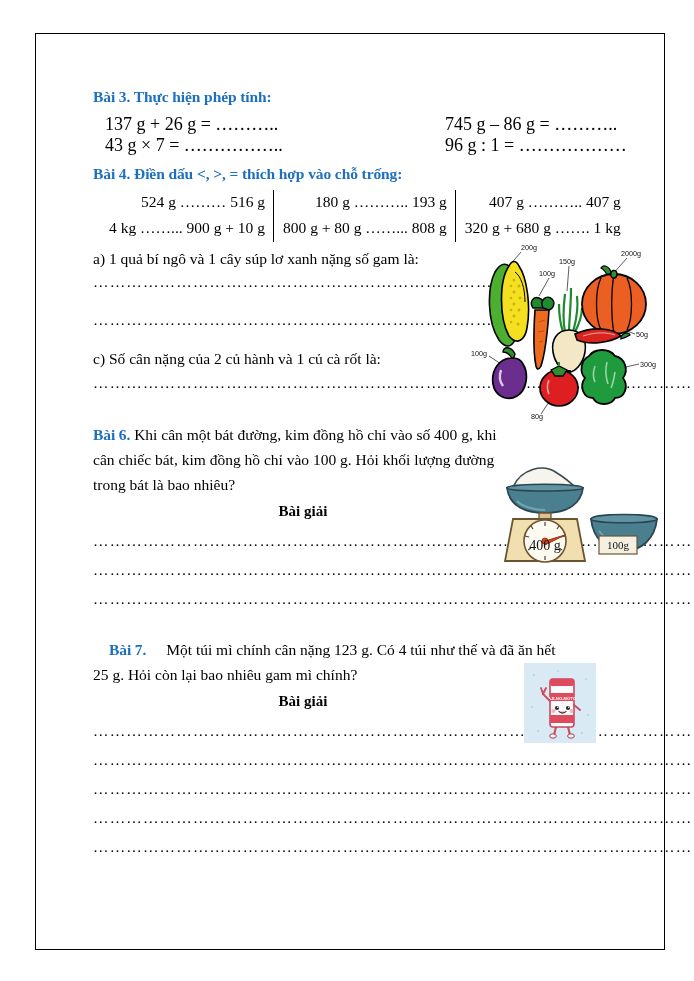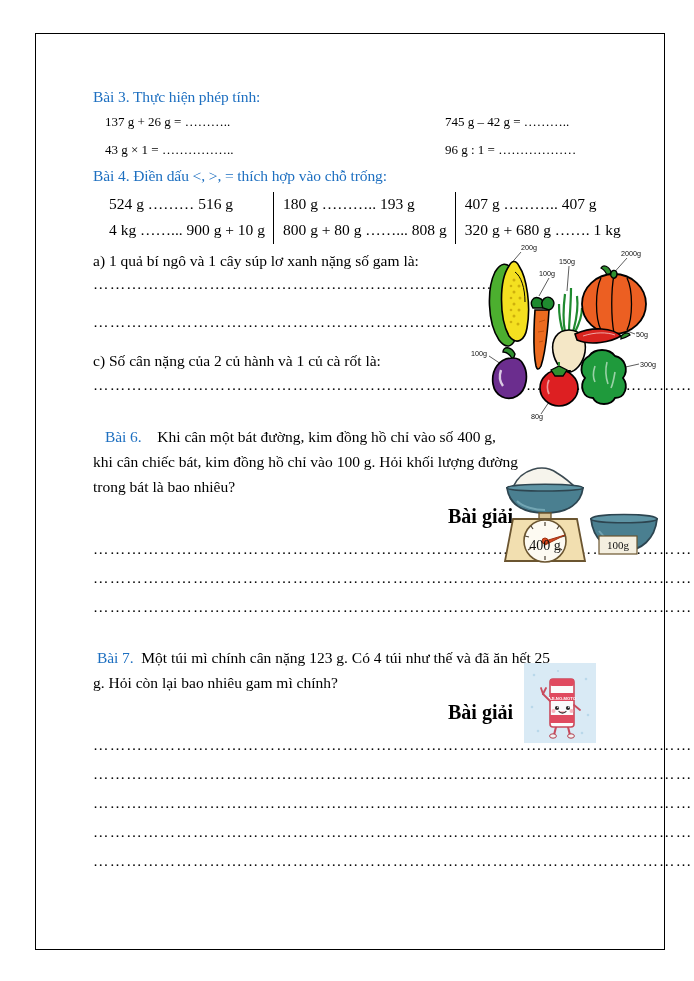--- a/index.html
+++ b/index.html
@@ -25,41 +25,41 @@
     box-sizing: border-box;
   }
   .page-inner {
     position: absolute;
     left: 57px;
     top: 55px;
     width: 600px;
   }
   .ex-head {
     color: #1d6fc0;
-    font-weight: normal;
+    font-weight: bold;
     font-size: 15.5px;
     line-height: 1.0;
     margin: 0 0 9px 0;
     letter-spacing: -0.1px;
   }
   
   .calc-grid {
     display: grid;
     grid-template-columns: 340px auto;
-    row-gap: 12px;
     margin: 0 0 10px 12px;
-    font-size: 13px;
+    font-size: 18px;
   }
   .calc-cell { white-space: nowrap; }
 
   
   .cmp-table {
     margin: 1px 0 7px 12px;
     border-collapse: collapse;
     font-size: 15.5px;
+    text-align: right;
   }
   .cmp-table td {
     padding: 3px 8px 5px 4px;
     white-space: nowrap;
     vertical-align: middle;
   }
   .cmp-table td.divider {
     border-left: 1.2px solid #000;
     padding-left: 9px;
   }
@@ -102,22 +102,22 @@
     top: 663px;
     width: 72px;
     height: 80px;
   }
   .col-left-b5 { width: 415px; }
   .col-left-b6 { width: 425px; }
   .col-left-b7 { width: 465px; }
 
   .solve-head {
     font-weight: bold;
-    font-size: 20px;
-    text-align: right;
+    font-size: 15px;
+    text-align: center;
     width: 420px;
     margin: 6px 0 0 0;
   }
   .body-para {
     font-size: 15.5px;
     line-height: 1.62;
     margin: 0;
   }
   .lines-block { margin-top: 12px; }
   .lines-block .ans-dots { margin-bottom: 12px; }
@@ -129,22 +129,22 @@
 <body>
 
 <div class="page-frame">
 
   <div class="page-inner">
 
     <div class="ex-head">Bài 3. Thực hiện phép tính:</div>
 
     <div class="calc-grid">
       <div class="calc-cell">137 g + 26 g = ………..</div>
-      <div class="calc-cell">745 g – 42 g = ………..</div>
-      <div class="calc-cell">43 g × 1 = ……………..</div>
+      <div class="calc-cell">745 g – 86 g = ………..</div>
+      <div class="calc-cell">43 g × 7 = ……………..</div>
       <div class="calc-cell">96 g : 1 = ………………</div>
     </div>
 
     <div class="ex-head">Bài 4. Điền dấu &lt;, &gt;, = thích hợp vào chỗ trống:</div>
 
     <table class="cmp-table">
       <tbody>
           <tr>
         <td>524 g ……… 516 g</td>
         <td class="divider">180 g ……….. 193 g</td>
@@ -165,34 +165,34 @@
       <div class="spacer-12"></div>
       <div class="ans-dots narrow">……………………………………………………………………………………………………………………………………………</div>
       <div class="spacer-12"></div>
       <div class="q-line">c) Số cân nặng của 2 củ hành và 1 củ cà rốt là:</div>
     </div>
     <div class="ans-dots wide">……………………………………………………………………………………………………………………………………………</div>
 
     <div class="spacer-22"></div>
 
     <div class="col-left-b6">
-      <p class="body-para"><span class="ex-head" style="display:inline; margin:12px;">Bài 6.</span><span> Khi cân một bát đường, kim đồng hồ chỉ vào số 400 g, khi cân chiếc bát, kim đồng hồ chỉ vào 100 g. Hỏi khối lượng đường trong bát là bao nhiêu?</span></p>
+      <p class="body-para"><span class="ex-head" style="display:inline; margin:0;">Bài 6.</span><span> Khi cân một bát đường, kim đồng hồ chỉ vào số 400 g, khi cân chiếc bát, kim đồng hồ chỉ vào 100 g. Hỏi khối lượng đường trong bát là bao nhiêu?</span></p>
       <div class="solve-head">Bài giải</div>
     </div>
 
     <div class="lines-block">
       <div class="ans-dots wide">……………………………………………………………………………………………………………………………………………</div>
       <div class="ans-dots wide">……………………………………………………………………………………………………………………………………………</div>
       <div class="ans-dots wide">……………………………………………………………………………………………………………………………………………</div>
     </div>
 
     <div class="spacer-18"></div>
 
     <div class="col-left-b7">
-      <p class="body-para"><span class="ex-head" style="display:inline; margin:4px;">Bài 7.</span><span> Một túi mì chính cân nặng 123 g. Có 4 túi như thế và đã ăn hết 25 g. Hỏi còn lại bao nhiêu gam mì chính?</span></p>
+      <p class="body-para"><span class="ex-head" style="display:inline; margin:16px;">Bài 7.</span><span> Một túi mì chính cân nặng 123 g. Có 4 túi như thế và đã ăn hết 25 g. Hỏi còn lại bao nhiêu gam mì chính?</span></p>
       <div class="solve-head">Bài giải</div>
     </div>
 
     <div class="lines-block">
       <div class="ans-dots wide">……………………………………………………………………………………………………………………………………………</div>
       <div class="ans-dots wide">……………………………………………………………………………………………………………………………………………</div>
       <div class="ans-dots wide">……………………………………………………………………………………………………………………………………………</div>
       <div class="ans-dots wide">……………………………………………………………………………………………………………………………………………</div>
       <div class="ans-dots wide">……………………………………………………………………………………………………………………………………………</div>
     </div>

